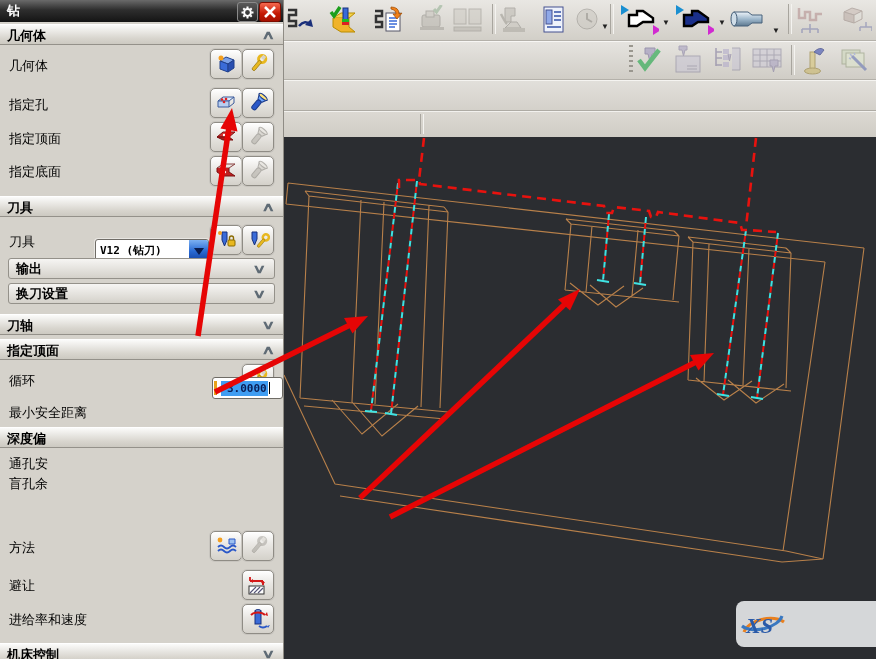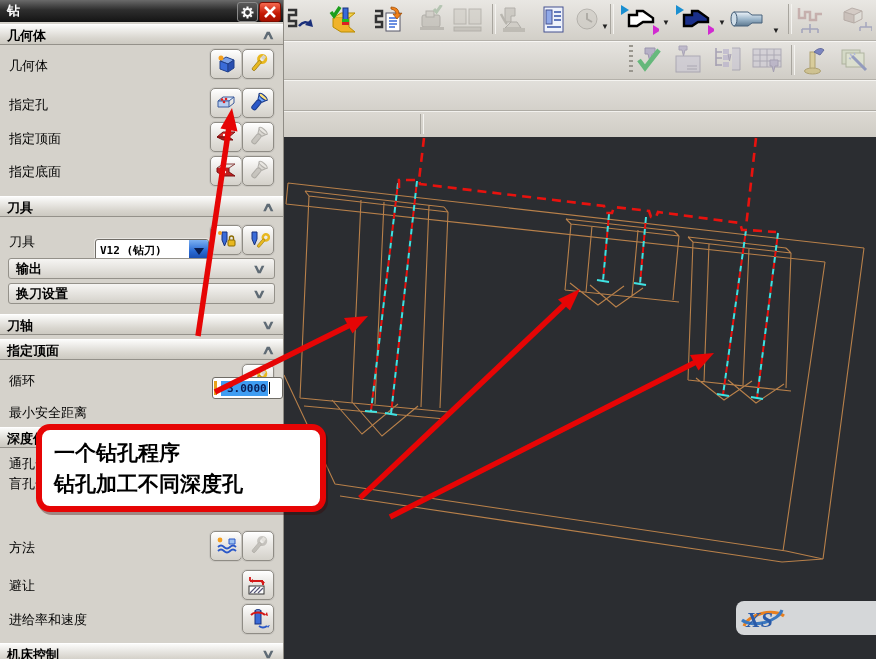--- a/index.html
+++ b/index.html
@@ -64,21 +64,21 @@
   .callout{position:absolute;left:36px;top:424px;width:290px;height:88px;background:#fff;
      border:6px solid #e60505;border-radius:14px;box-shadow:2px 3px 0 rgba(60,0,0,.35);
      padding:8px 6px 0 12px;box-sizing:border-box;z-index:40;}
   .callout div{font-size:21px;font-weight:bold;color:#000;line-height:31px;white-space:nowrap;
      font-family:"Liberation Serif",serif;}
 
   
   .overlay{position:absolute;inset:0;z-index:50;pointer-events:none;}
 
   
-  .watermark{position:absolute;right:0;top:601px;width:140px;height:34px;z-index:30;
+  .watermark{position:absolute;right:0;top:601px;width:140px;height:46px;z-index:30;
      background:rgba(226,228,230,.93);border-radius:8px 0 0 8px;display:flex;align-items:center;}
   .wm-text{margin-left:2px;}
   .wm-brand{font-size:22px;font-weight:bold;color:#9eb0c4;letter-spacing:1px;line-height:22px;}
   .wm-url{font-size:9px;font-weight:bold;color:#8fa3b8;letter-spacing:1px;}
 </style>
 </head>
 <body>
 
 <div class="screen">
 
@@ -505,24 +505,20 @@
           <path d="M21 19 l3 -1 l-2 3 z" fill="#2a58c8"></path>
         </svg>
     </div>
 
     <div class="sec-hdr" style="top:643px">
       <span>机床控制</span>
       <span class="chev">∨</span>
     </div>
   </div>
 
-  <div class="callout">
-    <div>一个钻孔程序</div>
-    <div>钻孔加工不同深度孔</div>
-  </div>
 
   <svg class="overlay" width="876" height="659">
     <g stroke="#e60505" stroke-width="5.5" fill="#e60505">
       <line x1="198" y1="336" x2="229" y2="127"></line>
       <polygon points="232,108 237.5,131.5 220.5,128.5" stroke="none"></polygon>
       <line x1="215" y1="392" x2="350" y2="325"></line>
       <polygon points="368,316 352.5,333.5 344,318" stroke="none"></polygon>
       <line x1="360" y1="498" x2="566" y2="303"></line>
       <polygon points="580,289 570,310.5 558,299.5" stroke="none"></polygon>
       <line x1="390" y1="517" x2="696" y2="362"></line>

